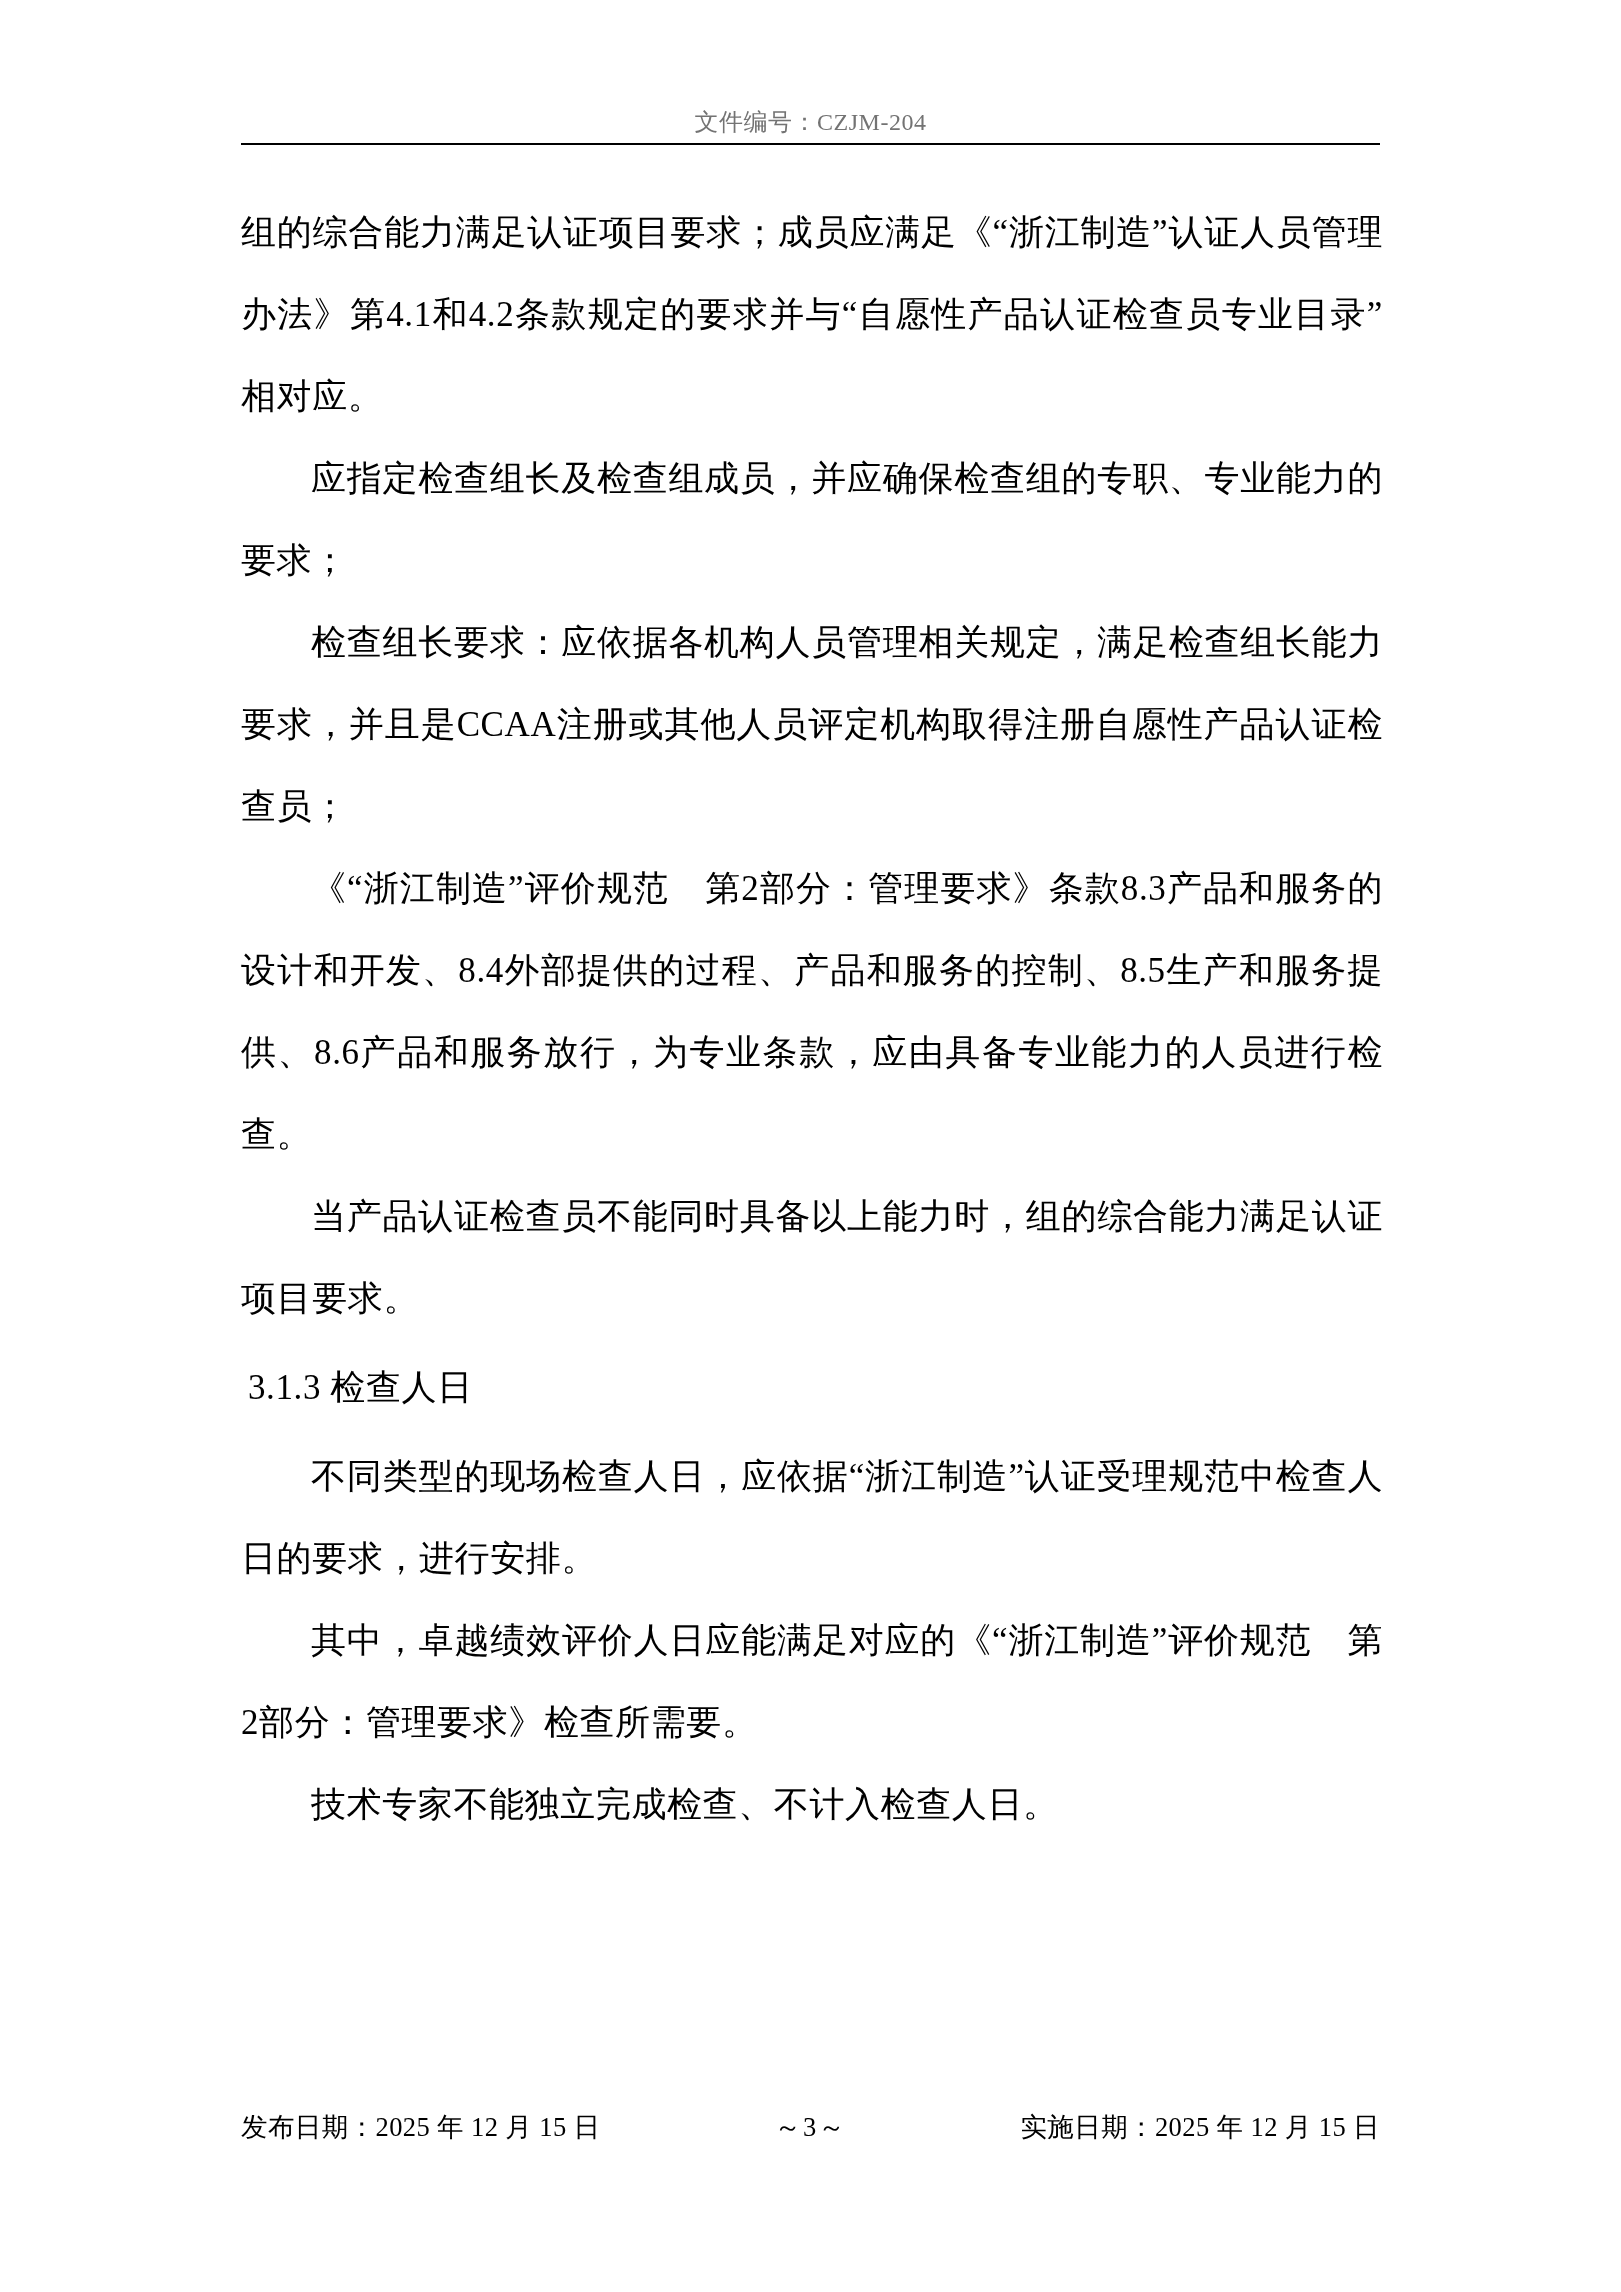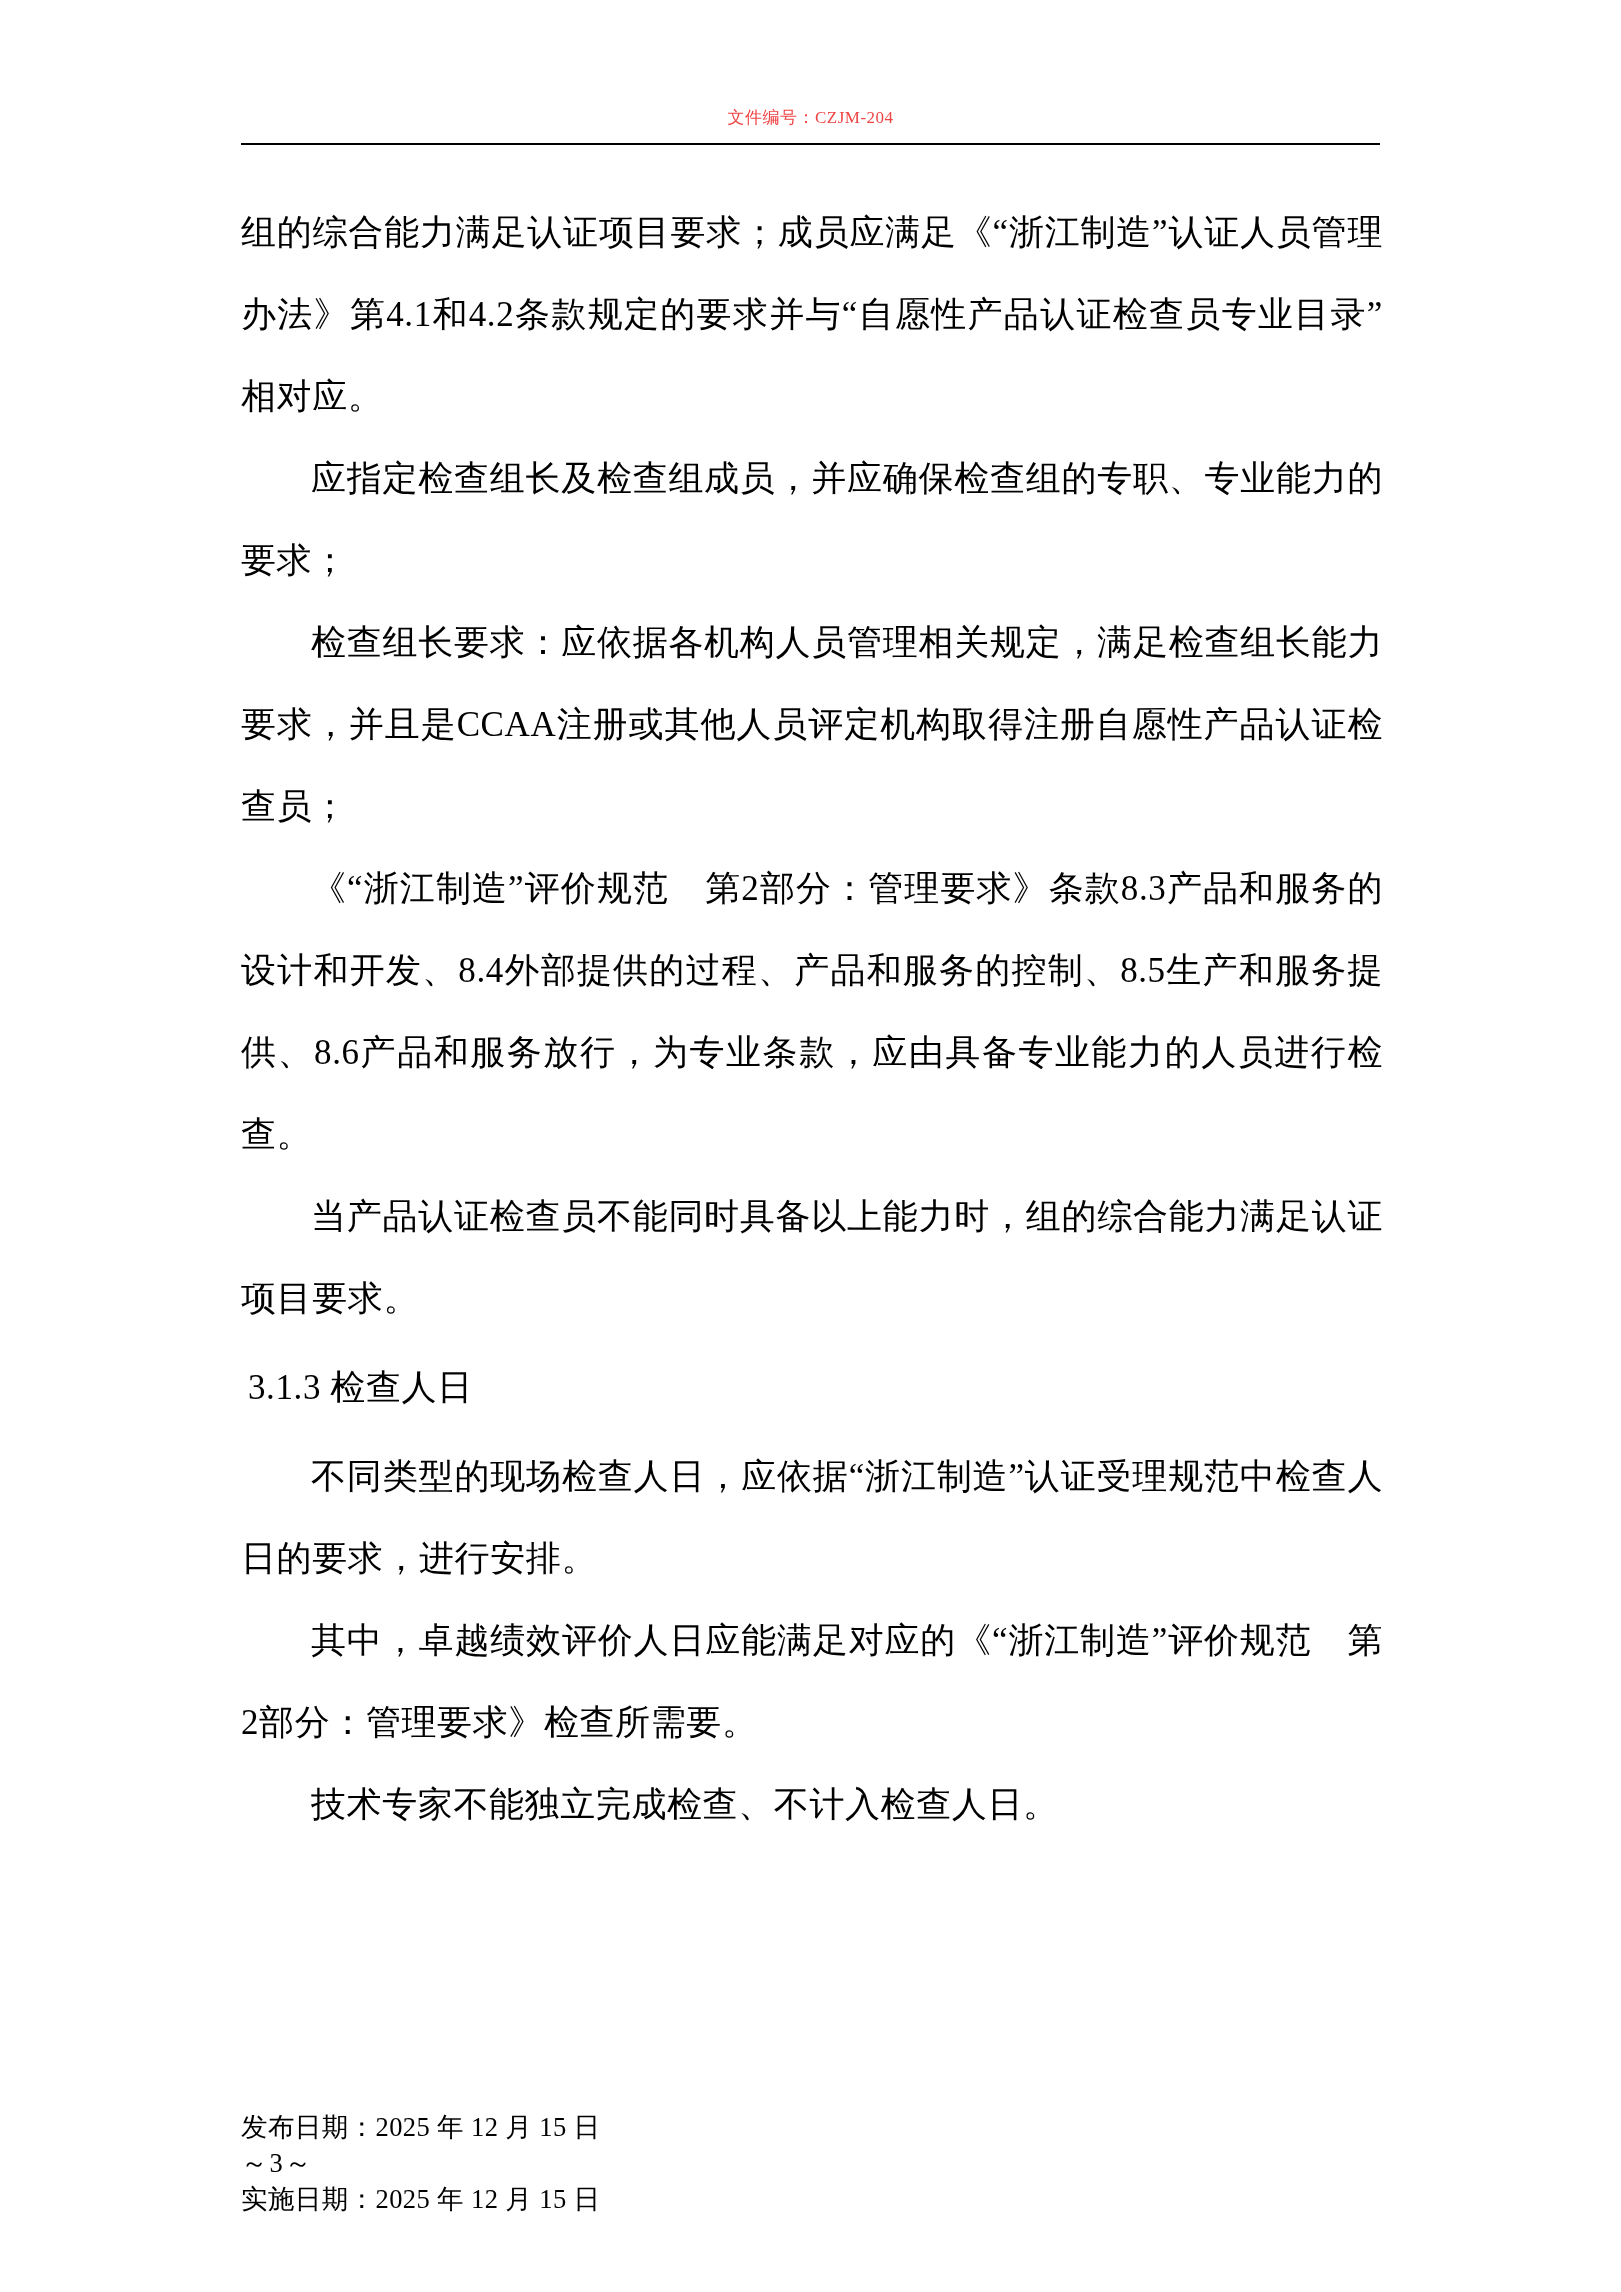--- a/index.html
+++ b/index.html
@@ -20,24 +20,24 @@
 
   
   .doc-header {
     position: absolute;
     top: 106px;
     left: 241px;
     width: 1139px;
     text-align: center;
   }
   .doc-header .doc-number {
-    font-size: 17px;
+    font-size: 24px;
     letter-spacing: 0.5px;
     font-family: "Liberation Serif", serif;
-    color: #ef4444;
+    color: #737373;
   }
   .header-rule {
     position: absolute;
     top: 143px;
     left: 241px;
     width: 1139px;
     height: 0;
     border-top: 2.9px solid #000;
   }
 
@@ -76,21 +76,20 @@
     left: 241px;
     width: 1139px;
     top: 2109px;
     display: flex;
     align-items: baseline;
     justify-content: space-between;
     font-size: 26.5px;
     letter-spacing: 0.4px;
     font-family: "Liberation Serif", "DejaVu Serif", serif;
     color: #000;
-    flex-direction: column;
   }
   .doc-footer .page-num {
     font-size: 26.5px;
     letter-spacing: 2px;
   }
   .footer-left, .footer-right { white-space: nowrap; }
 </style>
 </head>
 <body>
 

